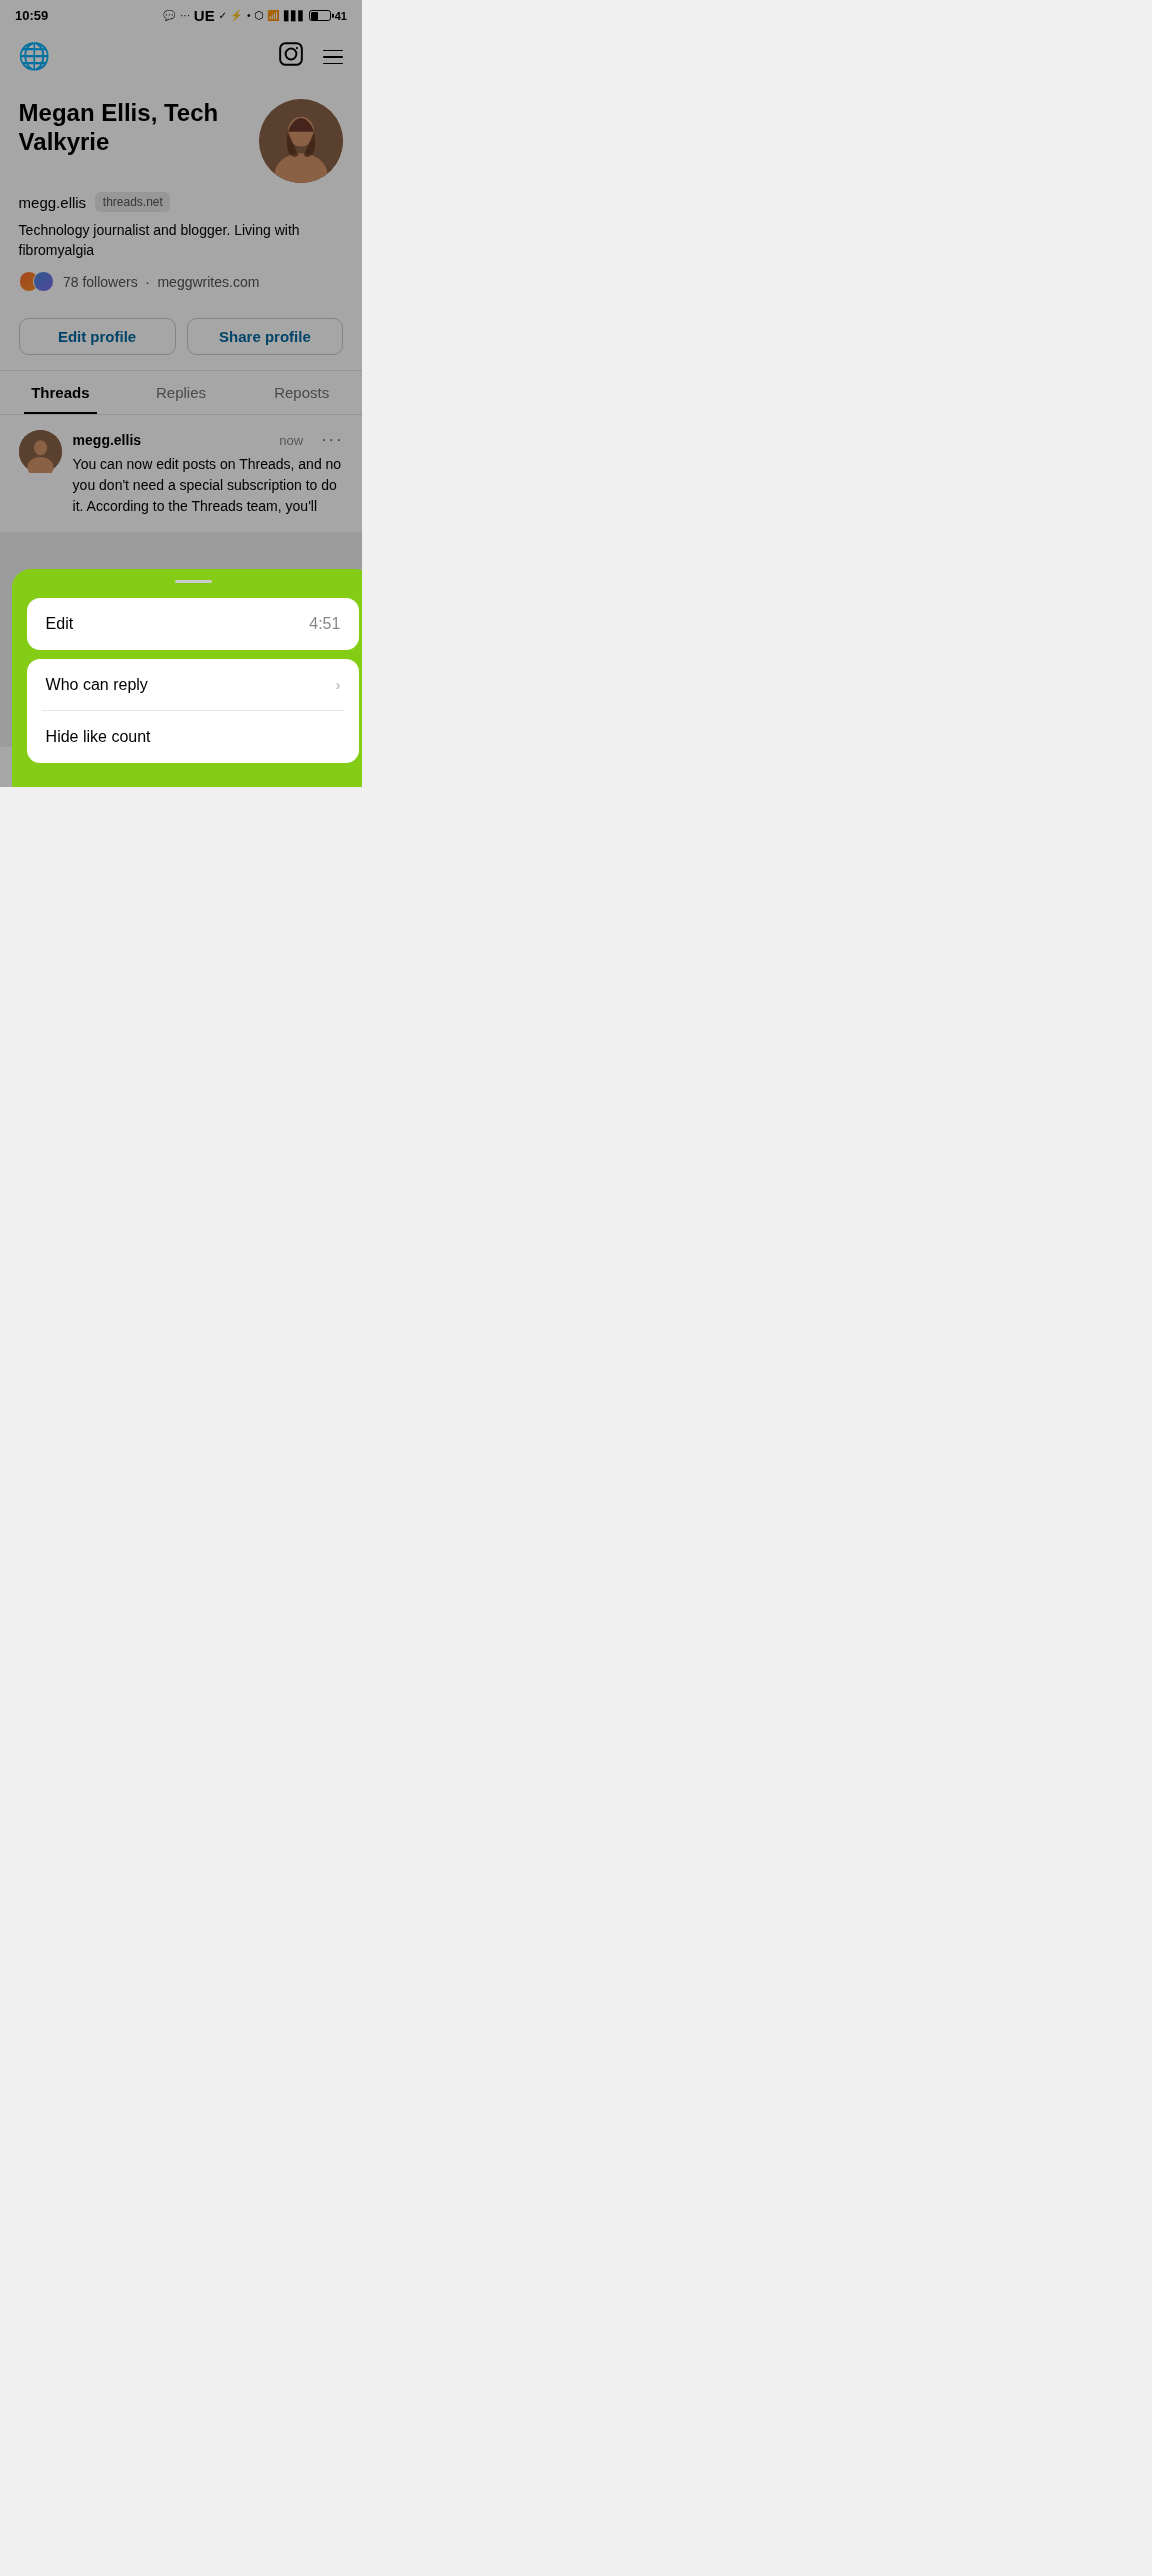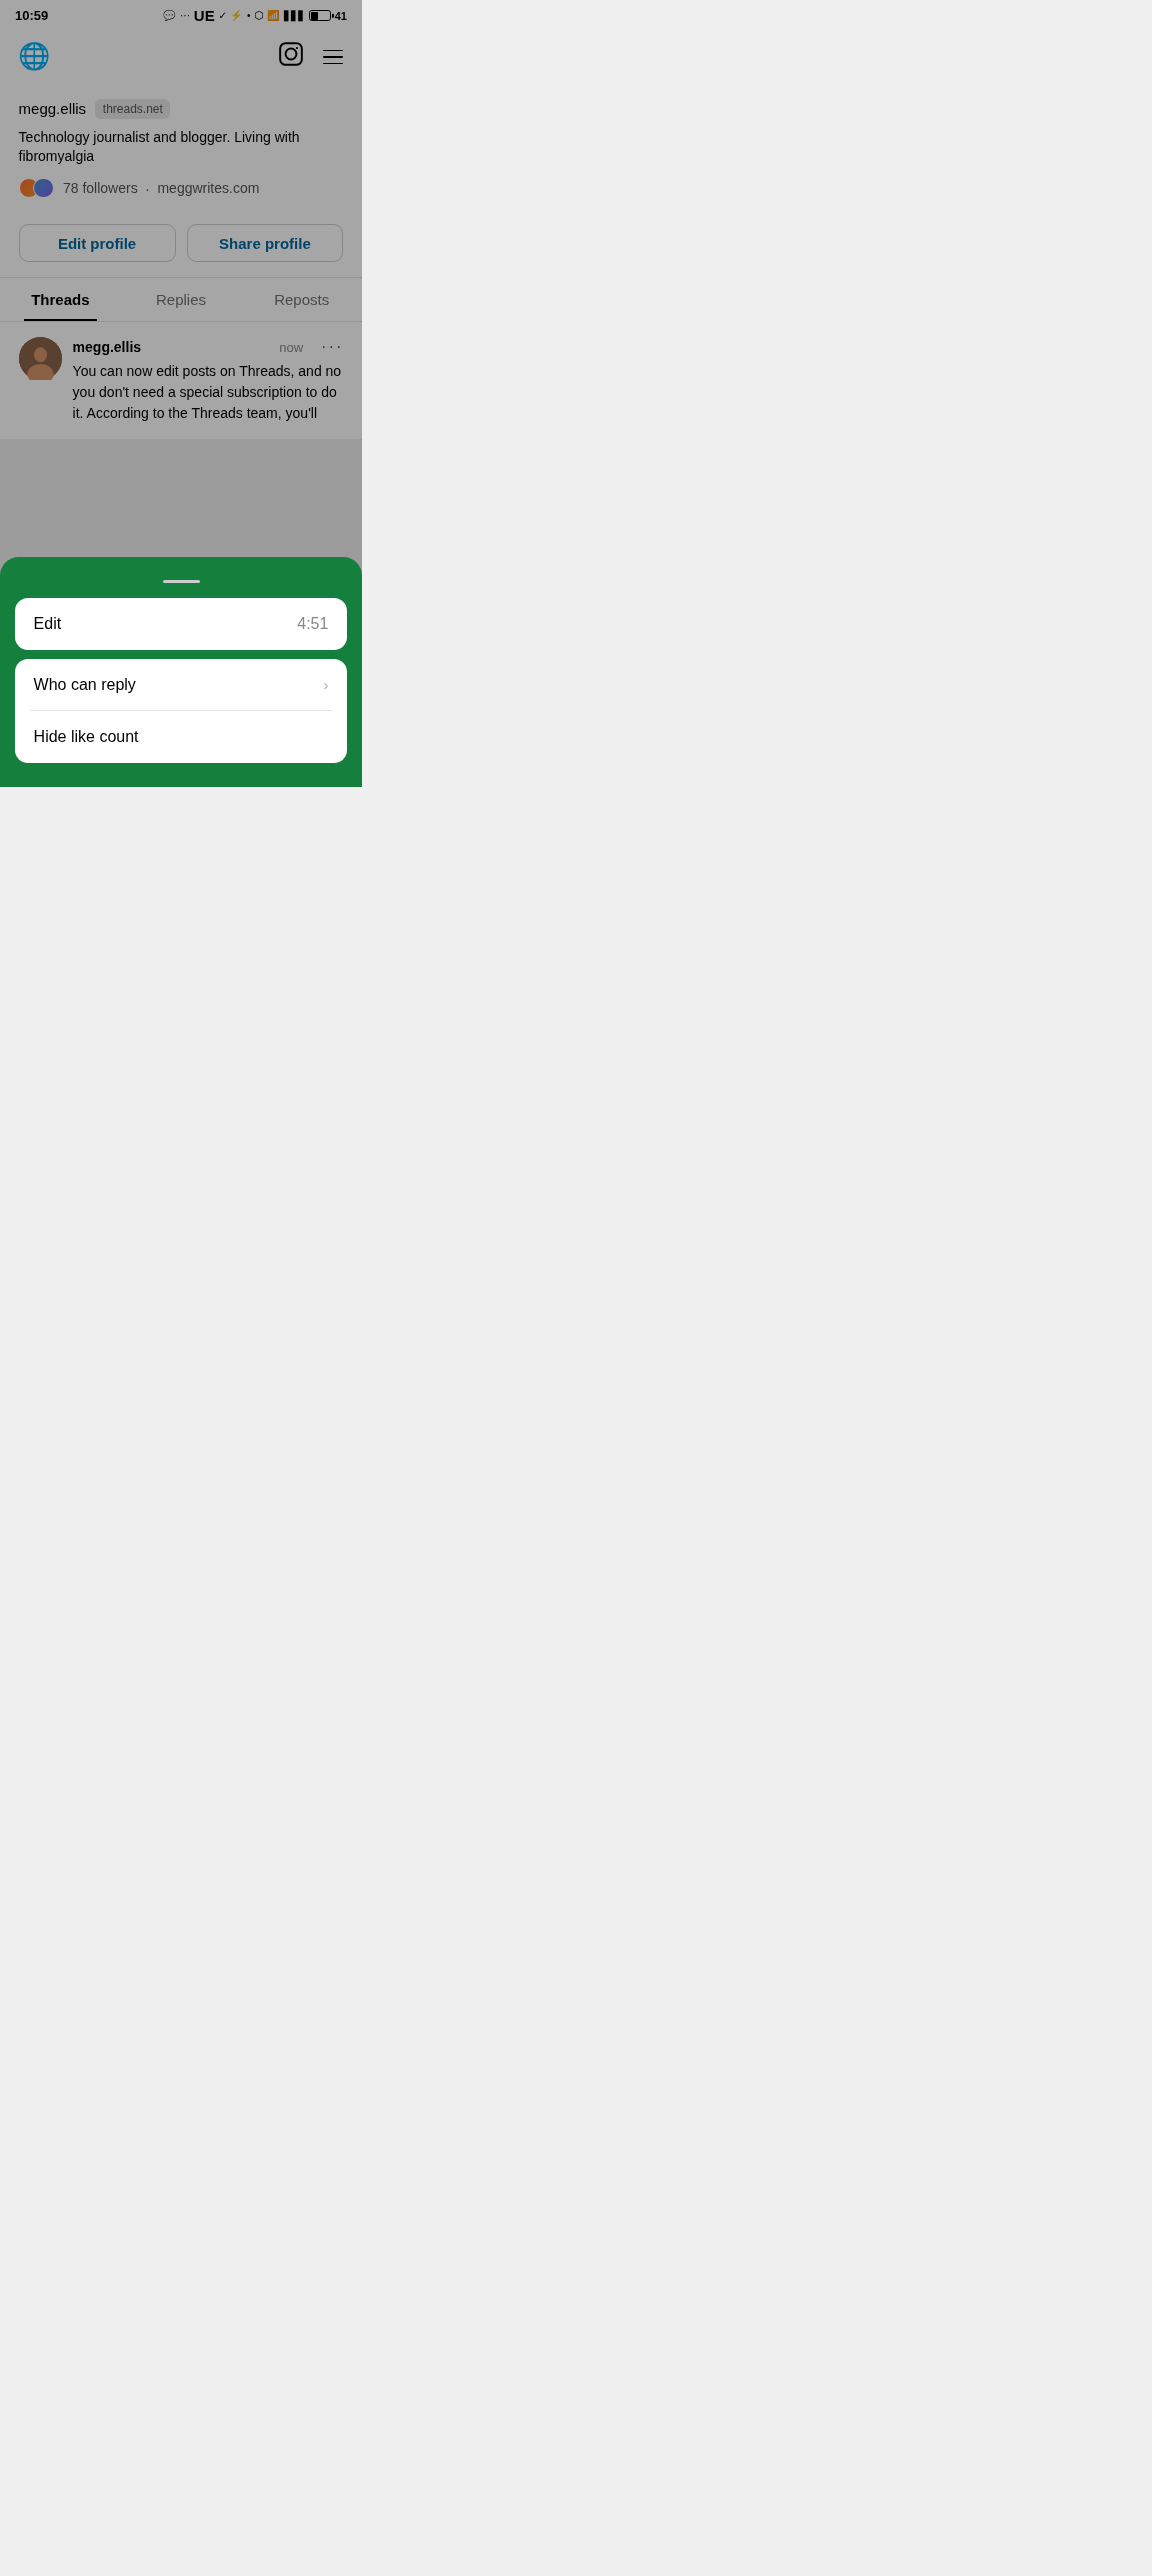--- a/index.html
+++ b/index.html
@@ -299,26 +299,26 @@
       width: 100%;
       height: 100%;
       background: rgba(0,0,0,0.35);
       z-index: 10;
     }
 
     
     .bottom-sheet {
       position: absolute;
       bottom: 0;
-      left: 0;
+      left: 12px;
       width: 100%;
-      background: #15803d;
+      background: #84cc16;
       border-radius: 18.6px 18.6px 0 0;
       z-index: 20;
-      padding: 23px 15px 15px;
+      padding: 11px 15px 15px;
     }
     .sheet-handle {
       width: 37px;
       height: 3.7px;
       background: #ccc;
       border-radius: 1.9px;
       margin: 0 auto 15px;
     }
     .sheet-item {
       background: #fff;
@@ -445,20 +445,36 @@
     </div>
     <div style="display:flex;flex-direction:column;gap:4.6px;cursor:pointer;">
       <div class="menu-line"></div>
       <div class="menu-line"></div>
       <div class="menu-line"></div>
     </div>
   </div>
 </div>
 
 <div class="profile-section">
+  <div class="profile-header">
+    <div class="profile-name">Megan Ellis, Tech Valkyrie</div>
+    <div class="profile-avatar">
+      <div class="avatar-placeholder">
+
+        <svg width="84" height="84" viewBox="0 0 90 90">
+          <circle cx="45" cy="45" r="45" fill="#8B6347"></circle>
+          <ellipse cx="45" cy="35" rx="14" ry="16" fill="#D4956A"></ellipse>
+          <ellipse cx="45" cy="80" rx="28" ry="22" fill="#D4956A"></ellipse>
+          <path d="M31 35 Q35 22 45 20 Q55 22 59 35" fill="#6B3A2A"></path>
+          <path d="M31 35 Q28 50 32 58 Q38 65 42 60" fill="#5a2d1a" opacity="0.7"></path>
+          <path d="M59 35 Q62 50 58 58 Q52 65 48 60" fill="#5a2d1a" opacity="0.7"></path>
+        </svg>
+      </div>
+    </div>
+  </div>
 
   <div class="username-row">
     <span class="username">megg.ellis</span>
     <span class="threads-badge">threads.net</span>
   </div>
 
   <p class="bio">Technology journalist and blogger. Living with fibromyalgia</p>
 
   <div class="followers-row">
     <div class="follower-avatars">

